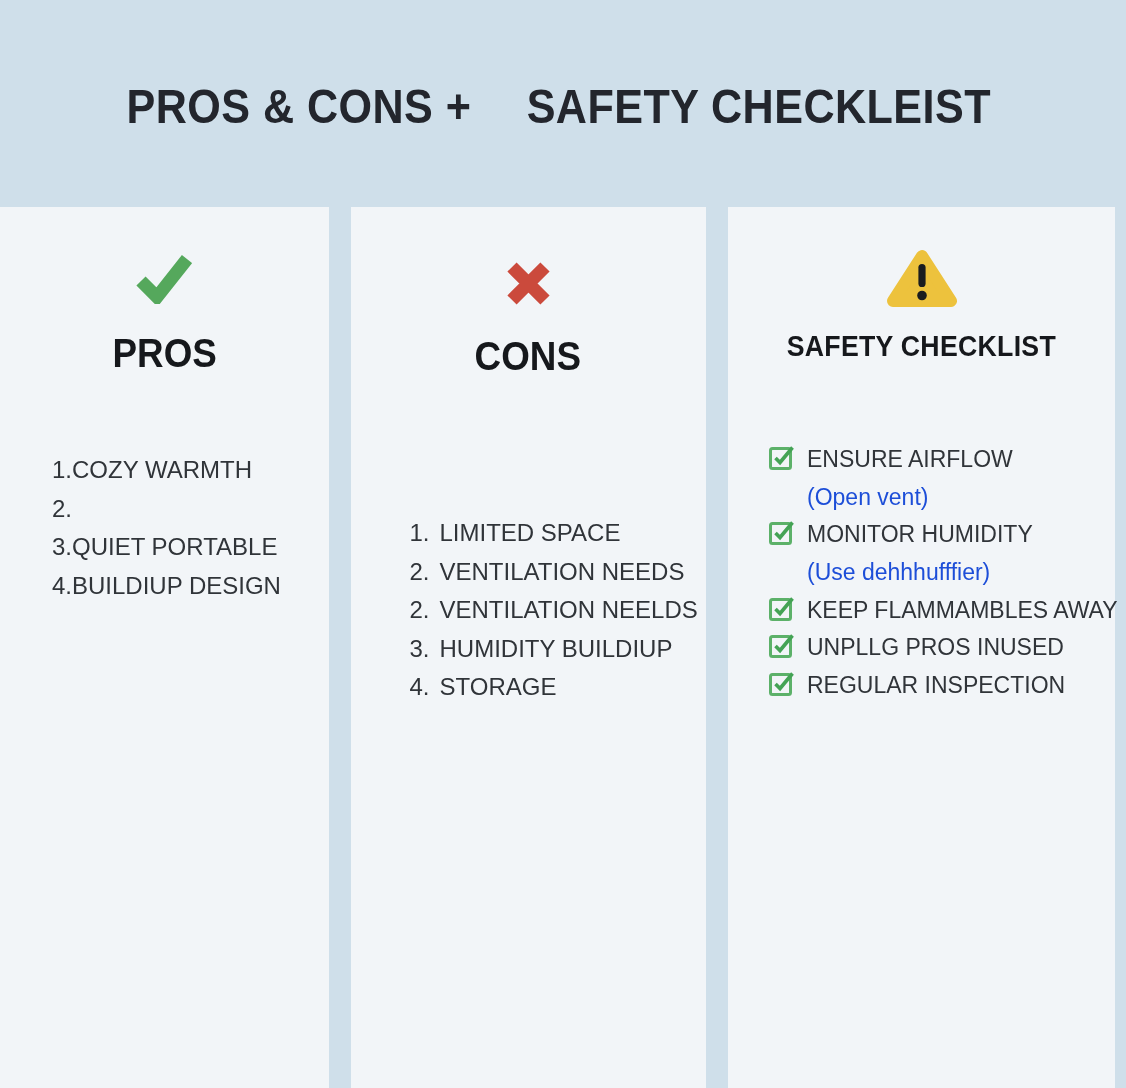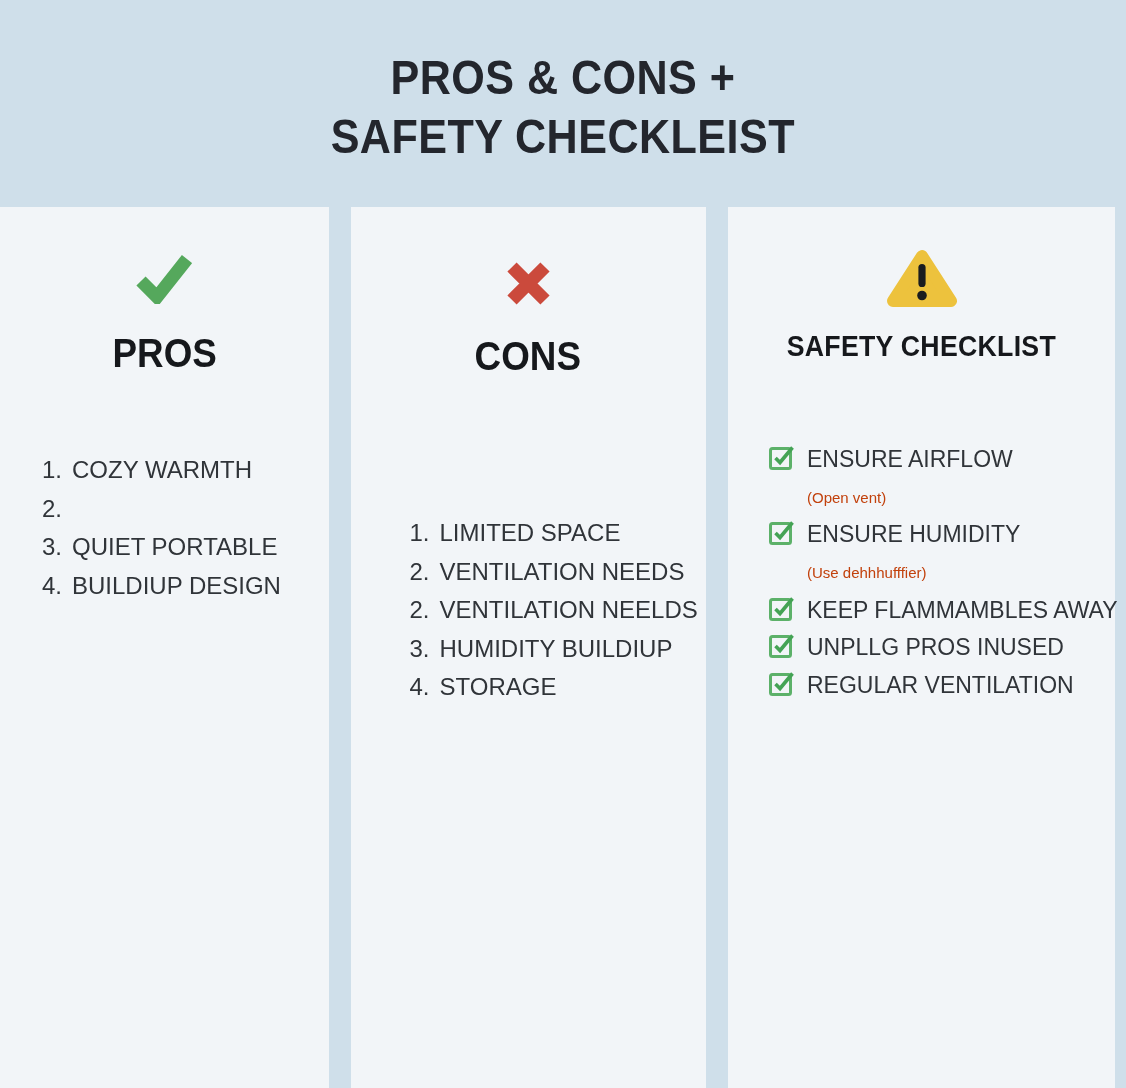--- a/index.html
+++ b/index.html
@@ -7,38 +7,38 @@
   .page {
     width: 1126px; height: 1088px;
     background: #cfdfea;
     overflow: hidden;
     font-family: "Liberation Sans", sans-serif;
     position: relative;
   }
   
   .header {
     height: 207px;
-    display: flex; flex-direction: column;
+    display: flex; flex-direction: row;
     align-items: center; justify-content: center;
     padding-top: 6px;
   }
   .title-line {
     display: inline-block;
     font-size: 49px; font-weight: 700;
     color: #23262d;
     line-height: 1.2;
     letter-spacing: 0.5px;
     transform: scaleX(0.88);
     transform-origin: center;
     white-space: nowrap;
   }
   
   .columns { display: flex; height: 881px; }
   .card { background: #f2f5f8; height: 100%; }
-  .card-pros   { width: 414px; margin-right: 22px; }
+  .card-pros   { width: 414px; margin-right: 22px; text-align: right; }
   .card-cons   { width: 448px; margin-right: 22px; }
   .card-safety { width: 387px; margin-right: 11px; }
   .card-head { display: flex; flex-direction: column; align-items: center; }
   .big-icon { flex: 0 0 auto; }
   .card-pros   .big-icon { margin-top: 45px; }
   .card-cons   .big-icon { margin-top: 53px; }
   .card-safety .big-icon { margin-top: 40px; }
   .col-heading {
     font-weight: 700; color: #16181c;
     transform: scaleX(0.92); transform-origin: center;
@@ -68,21 +68,21 @@
     display: flex; align-items: center;
     height: 37.6px;
     font-size: 23px; color: #303439;
     white-space: nowrap;
     text-align: right;
   }
   .check-box { flex: 0 0 auto; margin-right: 13px; position: relative; top: 1px; }
   .check-note {
     height: 37.6px; display: flex; align-items: center;
     padding-left: 38px;
-    font-size: 15px; color: #c2410c;
+    font-size: 23px; color: #1d4ed8;
     white-space: nowrap;
   }
 </style>
 </head>
 <body>
 
 <div class="page">
 
   <div class="header">
     <span class="title-line">PROS &amp; CONS +</span>
@@ -176,21 +176,21 @@
         </div>
         <div class="check-note">(Open vent)</div>
 
         <div class="check-row">
           <span class="check-box">
             <svg width="25" height="25" viewBox="0 0 25 25" style="overflow:visible">
               <rect x="1.5" y="3.5" width="20" height="20" rx="2" fill="none" stroke="#5cb169" stroke-width="3"></rect>
               <path d="M6.5 13 L11 17.5 L23.5 2.5" fill="none" stroke="#44a355" stroke-width="3.6"></path>
             </svg>
           </span>
-          <span>ENSURE HUMIDITY</span>
+          <span>MONITOR HUMIDITY</span>
         </div>
         <div class="check-note">(Use dehhhufffier)</div>
 
         <div class="check-row">
           <span class="check-box">
             <svg width="25" height="25" viewBox="0 0 25 25" style="overflow:visible">
               <rect x="1.5" y="3.5" width="20" height="20" rx="2" fill="none" stroke="#5cb169" stroke-width="3"></rect>
               <path d="M6.5 13 L11 17.5 L23.5 2.5" fill="none" stroke="#44a355" stroke-width="3.6"></path>
             </svg>
           </span>
@@ -207,20 +207,20 @@
           <span>UNPLLG PROS INUSED</span>
         </div>
 
         <div class="check-row">
           <span class="check-box">
             <svg width="25" height="25" viewBox="0 0 25 25" style="overflow:visible">
               <rect x="1.5" y="3.5" width="20" height="20" rx="2" fill="none" stroke="#5cb169" stroke-width="3"></rect>
               <path d="M6.5 13 L11 17.5 L23.5 2.5" fill="none" stroke="#44a355" stroke-width="3.6"></path>
             </svg>
           </span>
-          <span>REGULAR VENTILATION</span>
+          <span>REGULAR INSPECTION</span>
         </div>
 
       </div>
     </section>
 
   </div>
 </div>
 
 </body></html>

